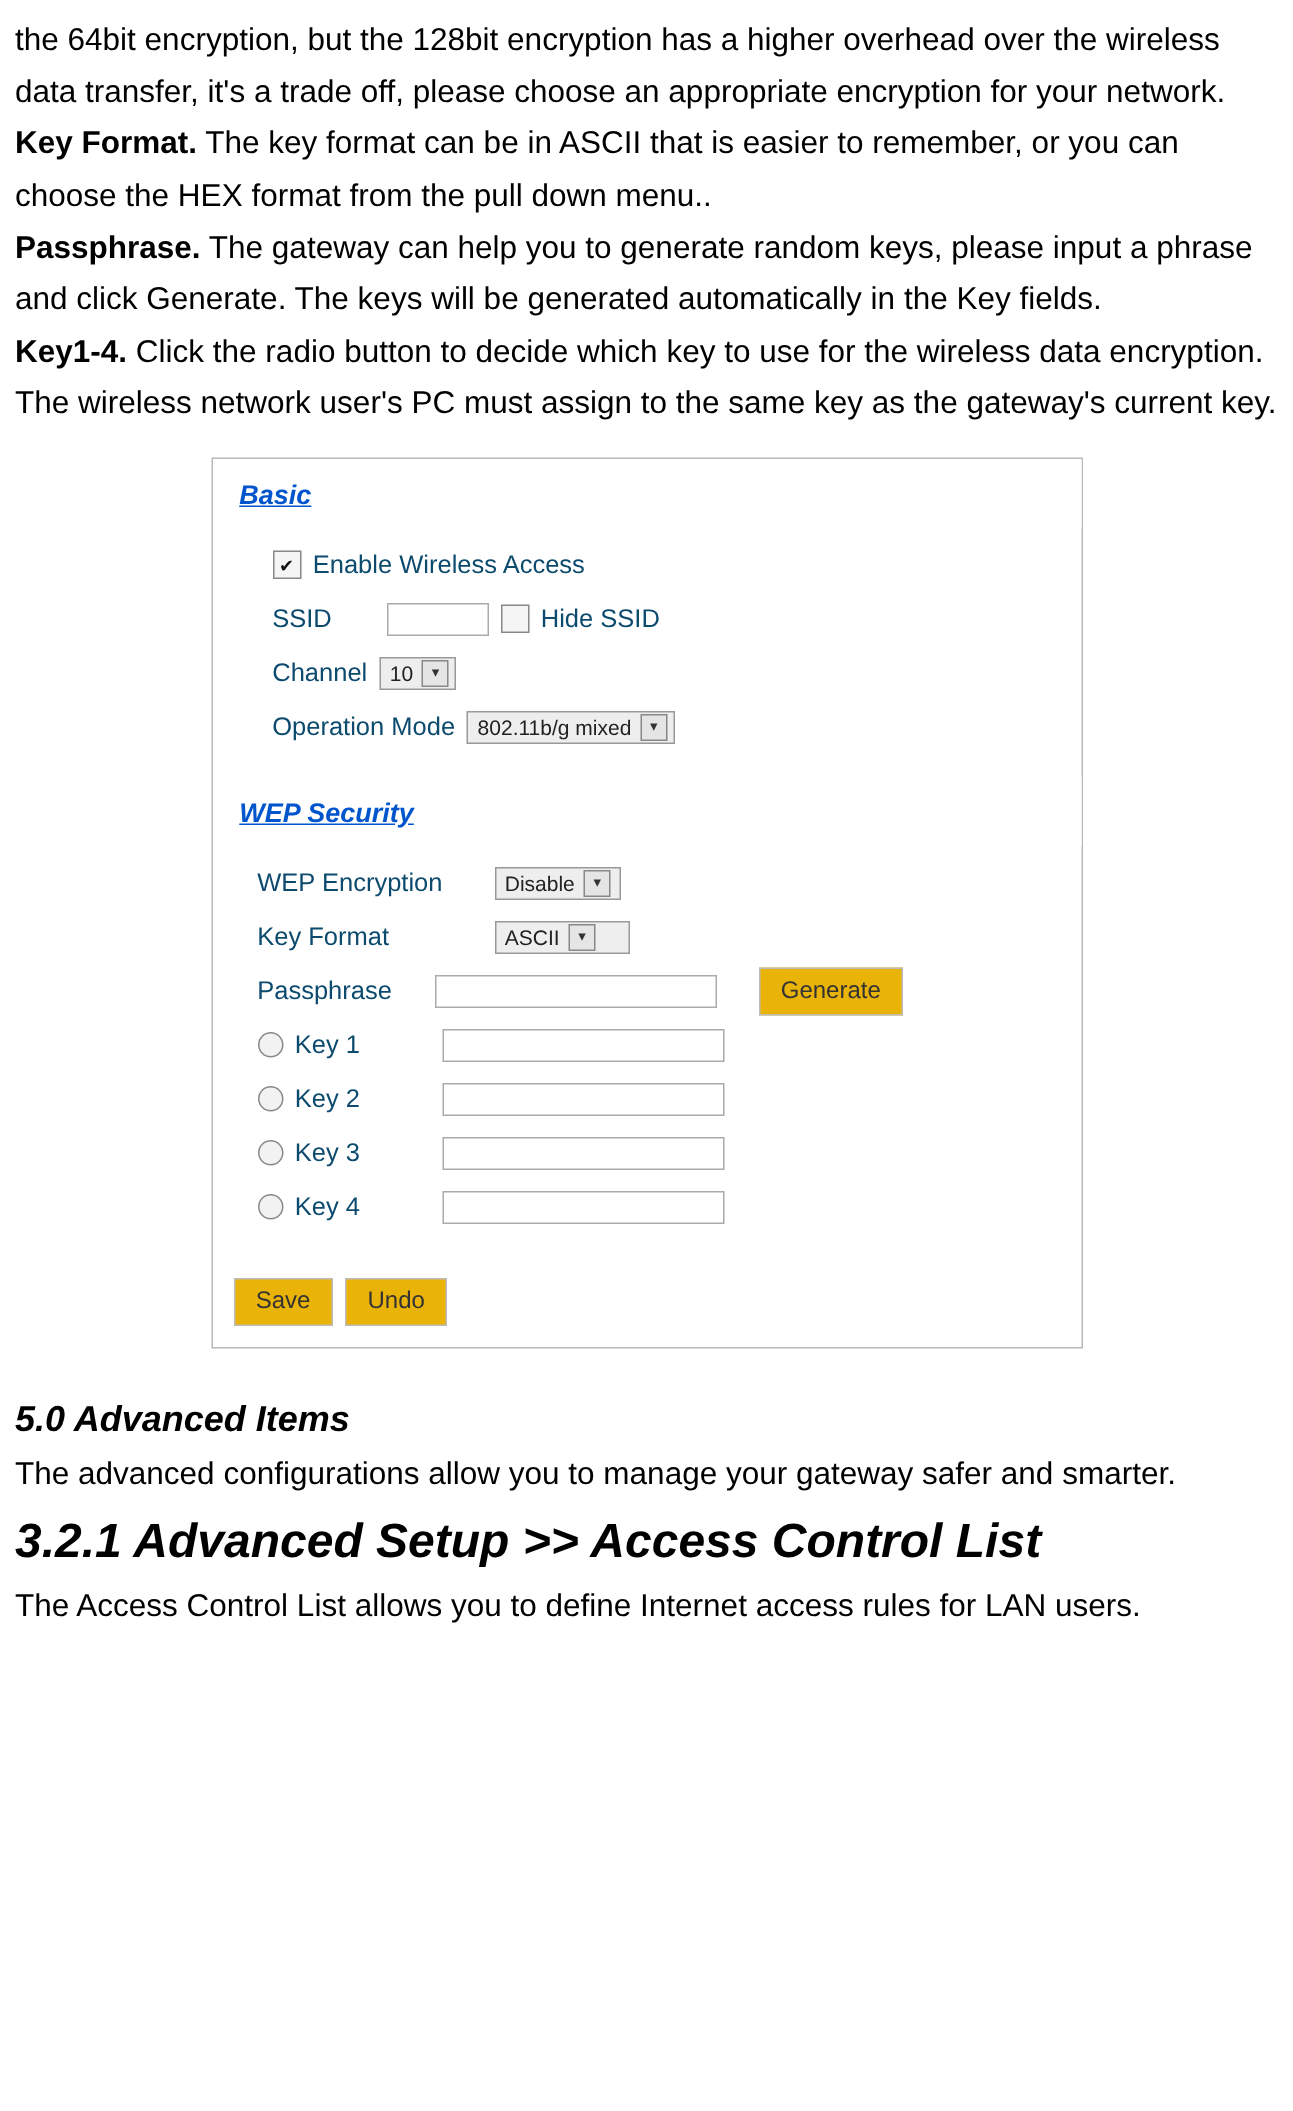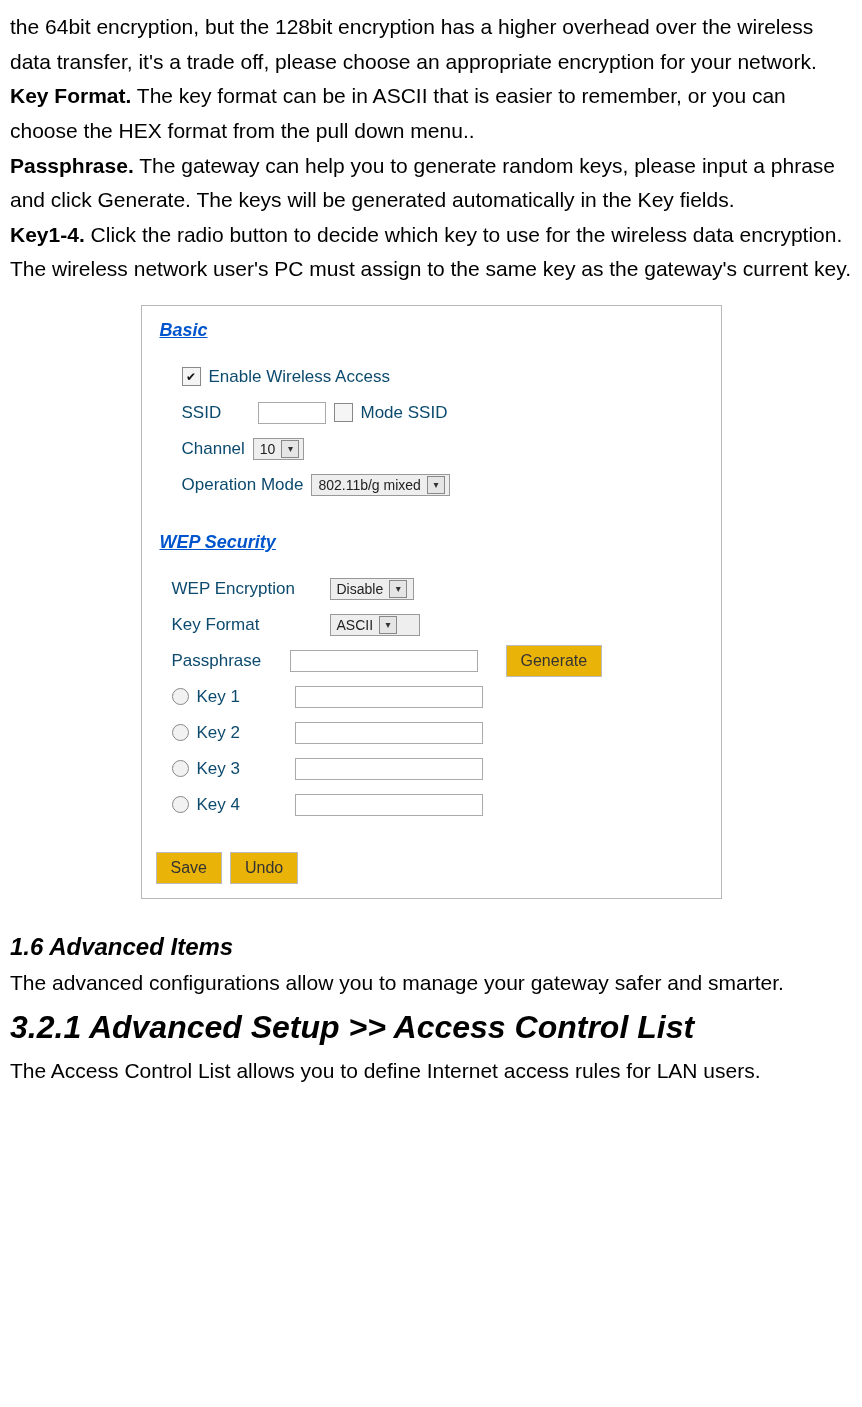--- a/index.html
+++ b/index.html
@@ -108,21 +108,21 @@
 
     <div class="row">
       <span class="chk checked"></span>
       <span class="lbl">Enable Wireless Access</span>
     </div>
 
     <div class="row">
       <span class="lbl" style="width:68px;">SSID</span>
       <input class="txt small" value="" style="">
       <span class="chk"></span>
-      <span class="lbl">Mode SSID</span>
+      <span class="lbl">Hide SSID</span>
     </div>
 
     <div class="row">
       <span class="lbl">Channel</span>
       <span class="sel">
         <span>10</span>
         <span class="caret">▾</span>
       </span>
     </div>
 
@@ -185,16 +185,16 @@
 
   </div>
 
   <div class="btn-row">
     <button class="btn">Save</button>
     <button class="btn">Undo</button>
   </div>
 
 </div>
 
-<div class="heading">1.6 Advanced Items</div>
+<div class="heading">5.0 Advanced Items</div>
 <div class="para">The advanced configurations allow you to manage your gateway safer and smarter.</div>
 <div class="subheading">3.2.1 Advanced Setup &gt;&gt; Access Control List</div>
 <div class="para">The Access Control List allows you to define Internet access rules for LAN users.</div>
 
 </body></html>

